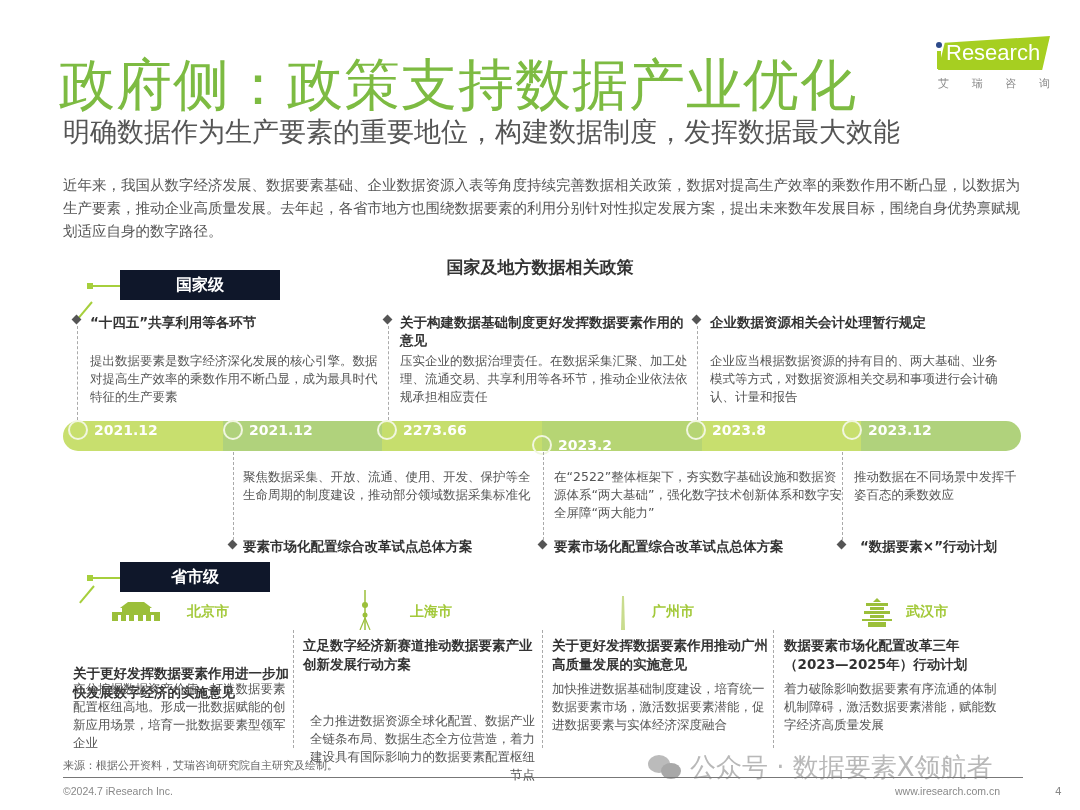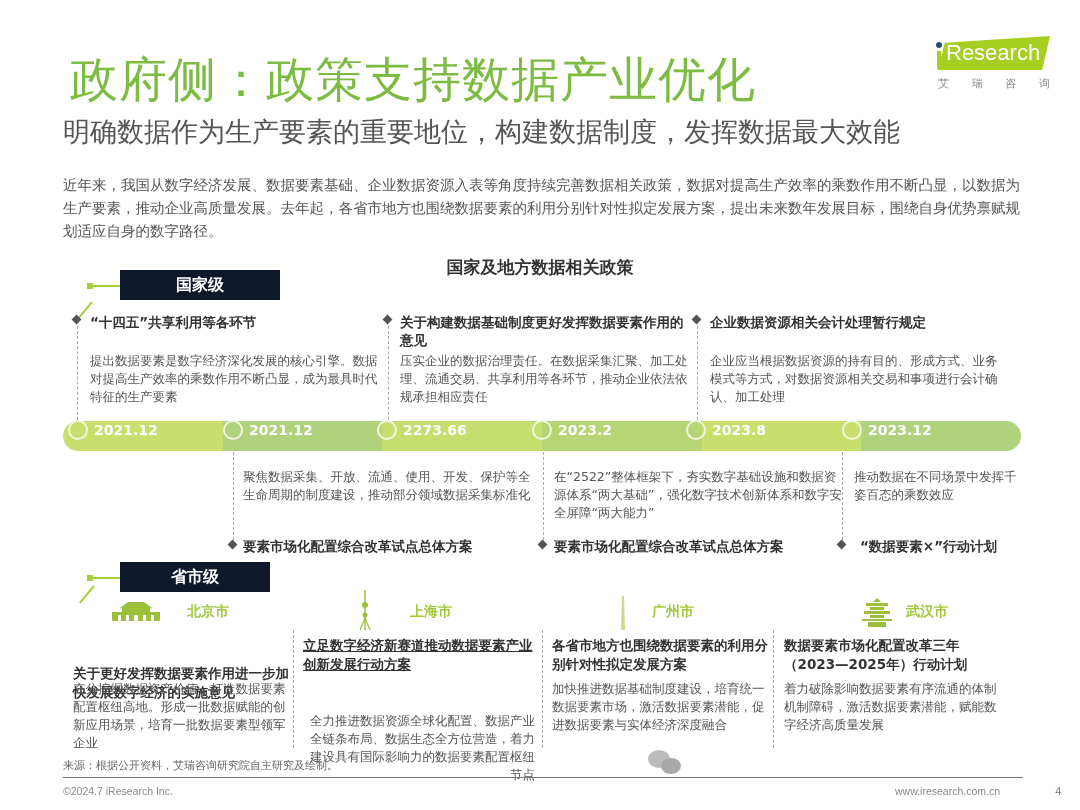--- a/index.html
+++ b/index.html
@@ -2,21 +2,21 @@
 <html><head>
 <meta charset="utf-8">
 <style>
   * { box-sizing: border-box; margin: 0; padding: 0; }
   html, body { width: 1080px; height: 810px; background: #ffffff; overflow: hidden; }
   body { position: relative; font-family: "DejaVu Sans", "Liberation Sans", sans-serif; color: #444; }
 
   .abs { position: absolute; }
 
   
-  #title { left: 70px; top: 48px; font-size: 48px; color: #7dbb42; letter-spacing: 1px; white-space: nowrap; font-weight: normal; }
+  #title { left: 59px; top: 48px; font-size: 56px; color: #7dbb42; letter-spacing: 1px; white-space: nowrap; font-weight: normal; }
   #subtitle { left: 63px; top: 114px; font-size: 27px; color: #555; white-space: nowrap; }
   #logo { left: 930px; top: 34px; width: 130px; height: 60px; }
   #logo .bar { position: absolute; left: 8px; top: 2px; width: 112px; height: 34px; background: #a6cf21;
                clip-path: polygon(6% 20%, 100% 0, 93% 100%, 0 100%); }
   #logo .dot { position: absolute; left: 6px; top: 8px; width: 6px; height: 6px; border-radius: 50%; background: #2d4a8a; }
   #logo .istem { position: absolute; left: 7px; top: 17px; width: 4px; height: 18px; background: #a6cf21; }
   #logo .word { position: absolute; left: 16px; top: 6px; font-size: 22px; color: #fff; font-family: "Liberation Sans", sans-serif; }
   #logo .cn { position: absolute; left: 8px; top: 42px; width: 112px; display: flex; justify-content: space-between; font-size: 11px; color: #888; }
 
   #intro { left: 63px; top: 174px; width: 960px; font-size: 14.5px; line-height: 23px; color: #555; }
@@ -87,21 +87,21 @@
 <div class="abs evt-desc" style="left:90px; top:352px; width:290px;">提出数据要素是数字经济深化发展的核心引擎。数据对提高生产效率的乘数作用不断凸显，成为最具时代特征的生产要素</div>
 
 <div class="abs diamond" style="left:384px; top:316px;"></div>
 <div class="abs dash-v" style="left:388px; top:326px; height:94px;"></div>
 <div class="abs evt-title" style="left:400px; top:313px; width:292px;">关于构建数据基础制度更好发挥数据要素作用的意见</div>
 <div class="abs evt-desc" style="left:400px; top:352px; width:292px;">压实企业的数据治理责任。在数据采集汇聚、加工处理、流通交易、共享利用等各环节，推动企业依法依规承担相应责任</div>
 
 <div class="abs diamond" style="left:693px; top:316px;"></div>
 <div class="abs dash-v" style="left:697px; top:326px; height:94px;"></div>
 <div class="abs evt-title" style="left:710px; top:313px; width:300px;">企业数据资源相关会计处理暂行规定</div>
-<div class="abs evt-desc" style="left:710px; top:352px; width:292px;">企业应当根据数据资源的持有目的、形成方式、业务模式等方式，对数据资源相关交易和事项进行会计确认、加工处理</div>
+<div class="abs evt-desc" style="left:710px; top:352px; width:292px;">企业应当根据数据资源的持有目的、两大基础、业务模式等方式，对数据资源相关交易和事项进行会计确认、计量和报告</div>
 
 <div id="timeline" class="abs">
   <div class="tl-seg" style="background:#c8df6e;"></div>
   <div class="tl-seg" style="background:#b0d27c;"></div>
   <div class="tl-seg" style="background:#c6de6d;"></div>
   <div class="tl-seg" style="background:#b6d574;"></div>
   <div class="tl-seg" style="background:#c8df6e;"></div>
   <div class="tl-seg" style="background:#b0d27c;"></div>
 </div>
 <div class="abs tl-node" style="left:68px; top:421px;">
@@ -109,21 +109,21 @@
   <span class="tl-date">2021.12</span>
 </div>
 <div class="abs tl-node" style="left:223px; top:421px;">
   <span class="tl-circle"></span>
   <span class="tl-date">2021.12</span>
 </div>
 <div class="abs tl-node" style="left:377px; top:421px;">
   <span class="tl-circle"></span>
   <span class="tl-date">2273.66</span>
 </div>
-<div class="abs tl-node" style="left:532px; top:421px;text-align:center;">
+<div class="abs tl-node" style="left:532px; top:436px;text-align:center;">
   <span class="tl-circle"></span>
   <span class="tl-date">2023.2</span>
 </div>
 <div class="abs tl-node" style="left:686px; top:421px;">
   <span class="tl-circle"></span>
   <span class="tl-date">2023.8</span>
 </div>
 <div class="abs tl-node" style="left:842px; top:421px;">
   <span class="tl-circle"></span>
   <span class="tl-date">2023.12</span>
@@ -185,32 +185,33 @@
 </svg>
 <div class="abs city-name" style="left:906px; top:603px;">武汉市</div>
 
 <div class="abs dash-v" style="left:293px; top:630px; height:118px;"></div>
 <div class="abs dash-v" style="left:542px; top:630px; height:118px;"></div>
 <div class="abs dash-v" style="left:773px; top:630px; height:118px;"></div>
 
 <div class="abs city-policy" style="left:73px; top:636px; width:216px;margin-top:28px;">关于更好发挥数据要素作用进一步加快发展数字经济的实施意见</div>
 <div class="abs city-desc" style="left:73px; top:680px; width:216px;">充分挖掘数据资产价值，打造数据要素配置枢纽高地。形成一批数据赋能的创新应用场景，培育一批数据要素型领军企业</div>
 
-<div class="abs city-policy" style="left:303px; top:636px; width:232px;text-decoration:underline;">立足数字经济新赛道推动数据要素产业创新发展行动方案</div>
+<div class="abs city-policy" style="left:303px; top:636px; width:232px;">立足数字经济新赛道推动数据要素产业创新发展行动方案</div>
 <div class="abs city-desc" style="left:303px; top:712px; width:232px;text-align:right;">全力推进数据资源全球化配置、数据产业全链条布局、数据生态全方位营造，着力建设具有国际影响力的数据要素配置枢纽节点</div>
 
-<div class="abs city-policy" style="left:552px; top:636px; width:218px;">各省市地方也围绕数据要素的利用分别针对性拟定发展方案</div>
+<div class="abs city-policy" style="left:552px; top:636px; width:218px;">关于更好发挥数据要素作用推动广州高质量发展的实施意见</div>
 <div class="abs city-desc" style="left:552px; top:680px; width:218px;">加快推进数据基础制度建设，培育统一数据要素市场，激活数据要素潜能，促进数据要素与实体经济深度融合</div>
 
 <div class="abs city-policy" style="left:784px; top:636px; width:225px;">数据要素市场化配置改革三年（2023—2025年）行动计划</div>
 <div class="abs city-desc" style="left:784px; top:680px; width:220px;">着力破除影响数据要素有序流通的体制机制障碍，激活数据要素潜能，赋能数字经济高质量发展</div>
 
 <div id="source" class="abs">来源：根据公开资料，艾瑞咨询研究院自主研究及绘制。</div>
 <div id="watermark" class="abs">
   <span class="wx">
     <span style="left:0; top:0; width:22px; height:18px;"></span>
     <span style="left:13px; top:8px; width:20px; height:16px; background:#a8a8a8;"></span>
   </span>
+  <span>公众号 · 数据要素X领航者</span>
 </div>
 <div id="footer-line" class="abs"></div>
 <div id="copyright" class="abs">©2024.7 iResearch Inc.</div>
 <div id="site" class="abs">www.iresearch.com.cn</div>
 <div id="pagenum" class="abs">4</div>
 
 </body></html>

